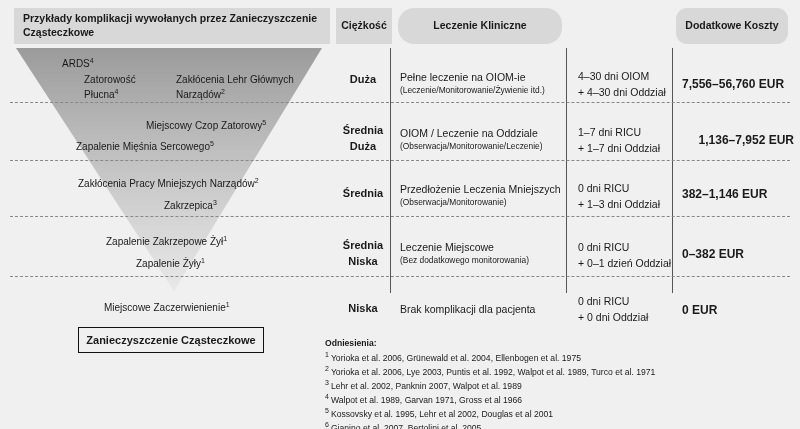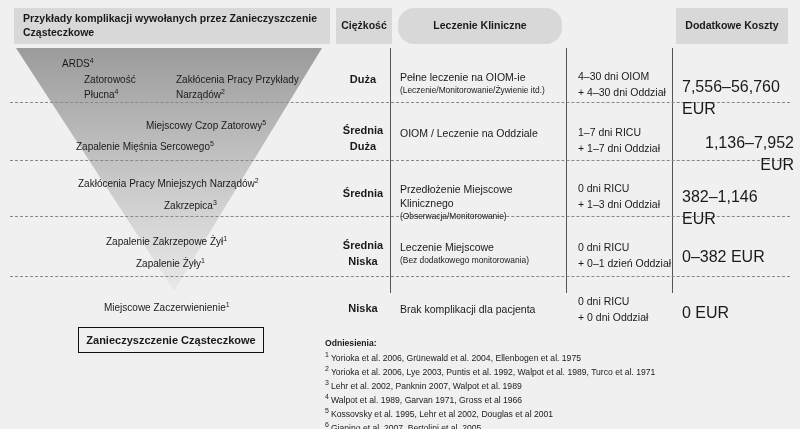--- a/index.html
+++ b/index.html
@@ -40,21 +40,21 @@
   #hdr-treatment {
     left: 398px; top: 8px; width: 164px; height: 36px;
     justify-content: center; text-align: center; border-radius: 16px;
   }
   #hdr-stay {
     left: 570px; top: 8px; width: 98px; height: 36px;
     justify-content: center; text-align: center;
   }
   #hdr-costs {
     left: 676px; top: 8px; width: 112px; height: 36px;
-    justify-content: center; text-align: center;
+    justify-content: center; text-align: center; border-radius: 11px;
   }
 
   
   #funnel {
     position: absolute;
     left: 14px; top: 48px;
     width: 310px; height: 245px;
     pointer-events: none;
   }
 
@@ -102,21 +102,21 @@
   .sev {           
     left: 336px;
     width: 54px;
     text-align: center;
     font-weight: bold;
     font-size: 11px;
     line-height: 1.45;
   }
   .trt { left: 400px; width: 164px; }
   .stay { left: 578px; width: 94px; font-size: 10.5px; line-height: 1.5; }
-  .cost { left: 682px; width: 112px; font-weight: normal; font-size: 16px; }
+  .cost { left: 682px; width: 112px; font-weight: bold; font-size: 12px; }
 
   sup { font-size: 7px; vertical-align: super; line-height: 0; }
 
   
   #pm-box {
     position: absolute;
     left: 78px; top: 327px;
     width: 184px; height: 24px;
     border: 1.5px solid #111;
     background: #f0f0f0;
@@ -175,21 +175,21 @@
 
   <div class="hdash" style="top:102px"></div>
   <div class="hdash" style="top:160px"></div>
   <div class="hdash" style="top:216px"></div>
   <div class="hdash" style="top:276px"></div>
 
   <div class="row" style="top:0">
     <div class="dis" style="left:62px;  top:58px;"><span>ARDS</span><sup>4</sup></div>
     <div class="dis" style="left:84px;  top:74px;"><span>Zatorowość</span></div>
     <div class="dis" style="left:84px;  top:89px;"><span>Płucna</span><sup>4</sup></div>
-    <div class="dis" style="left:176px; top:74px;"><span>Zakłócenia Pracy Przykłady</span></div>
+    <div class="dis" style="left:176px; top:74px;"><span>Zakłócenia Lehr Głównych</span></div>
     <div class="dis" style="left:176px; top:89px;"><span>Narządów</span><sup>2</sup></div>
 
     <div class="cell sev" style="top:72px;">
       <div>Duża</div>
       <div></div>
     </div>
     <div class="cell trt" style="top:70px;">
       <span>Pełne leczenie na OIOM-ie</span>
       <span class="sub">(Leczenie/Monitorowanie/Żywienie itd.)</span>
     </div>
@@ -203,38 +203,39 @@
   <div class="row" style="top:0">
     <div class="dis" style="left:146px; top:120px;"><span>Miejscowy Czop Zatorowy</span><sup>5</sup></div>
     <div class="dis" style="left:76px;  top:141px;"><span>Zapalenie Mięśnia Sercowego</span><sup>5</sup></div>
 
     <div class="cell sev" style="top:123px;">
       <div>Średnia</div>
       <div>Duża</div>
     </div>
     <div class="cell trt" style="top:126px;">
       <span>OIOM / Leczenie na Oddziale</span>
+      <span class="sub">(Obserwacja/Monitorowanie/Leczenie)</span>
     </div>
     <div class="cell stay" style="top:125px;">
       <div>1–7 dni RICU</div>
       <div>+ 1–7 dni Oddział</div>
     </div>
     <div class="cell cost" style="top:132px;text-align:right;">1,136–7,952 EUR</div>
   </div>
 
   <div class="row" style="top:0">
     <div class="dis" style="left:78px;  top:178px;"><span>Zakłócenia Pracy Mniejszych Narządów</span><sup>2</sup></div>
     <div class="dis" style="left:164px; top:200px;"><span>Zakrzepica</span><sup>3</sup></div>
 
     <div class="cell sev" style="top:186px;">
       <div>Średnia</div>
       <div></div>
     </div>
     <div class="cell trt" style="top:182px;">
-      <span>Przedłożenie Miejscowe Klinicznego</span>
+      <span>Przedłożenie Leczenia Mniejszych</span>
       <span class="sub">(Obserwacja/Monitorowanie)</span>
     </div>
     <div class="cell stay" style="top:181px;">
       <div>0 dni RICU</div>
       <div>+ 1–3 dni Oddział</div>
     </div>
     <div class="cell cost" style="top:186px;">382–1,146 EUR</div>
   </div>
 
   <div class="row" style="top:0">

